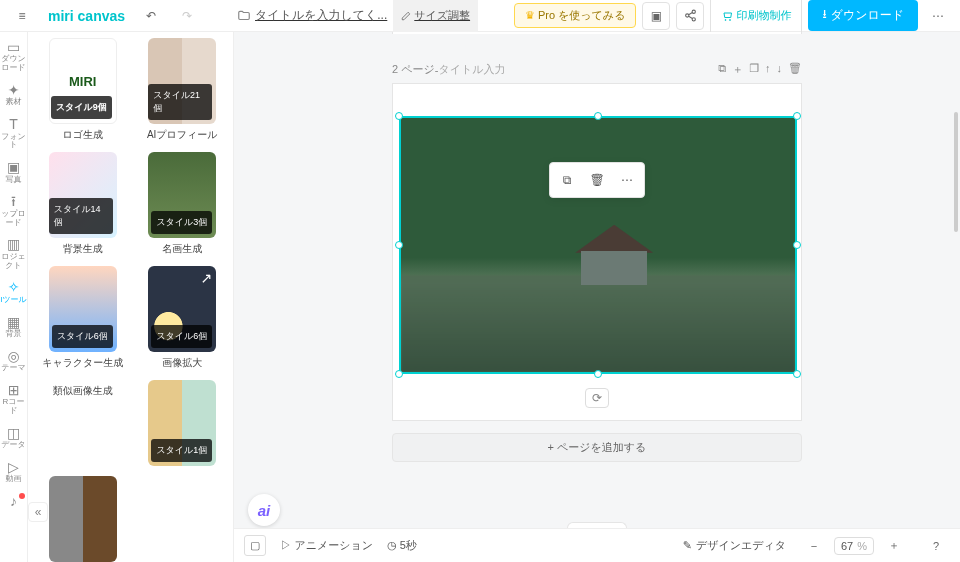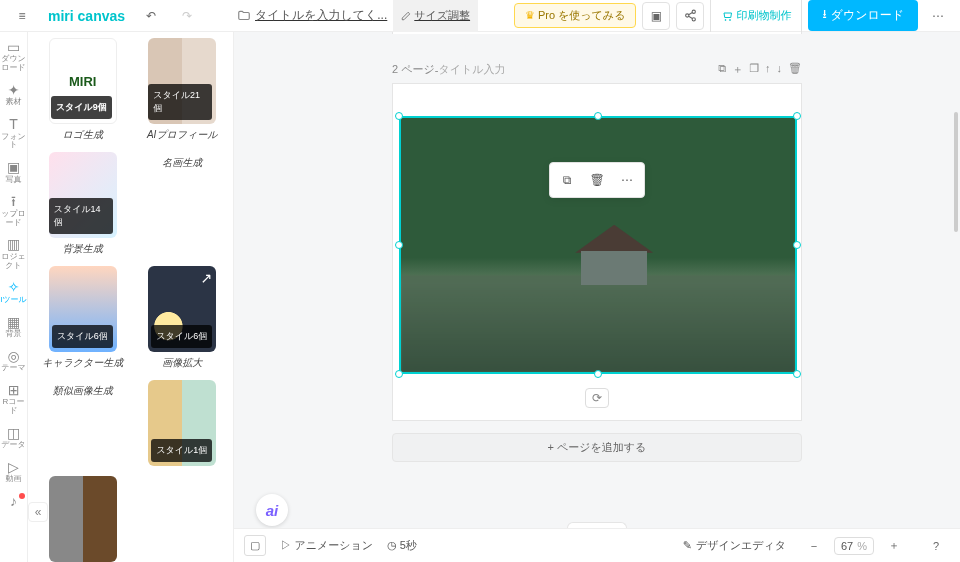--- a/index.html
+++ b/index.html
@@ -17,21 +17,21 @@
 .main { display: flex; height: calc(100% - 32px); }
 .leftnav { width: 28px; background: #fff; border-right: 1px solid #eee; display: flex; flex-direction: column; align-items: center; padding-top: 4px; gap: 2px; }
 .nav-item { width: 28px; display: flex; flex-direction: column; align-items: center; padding: 4px 0; cursor: pointer; color: #888; font-size: 8px; text-align:center; line-height:1.1; position:relative;}
 .nav-item.active { color: #00b8ff; }
 .nav-item.has-dot::after{content:'';position:absolute;top:3px;right:3px;width:6px;height:6px;border-radius:50%;background:#ff4d4d;}
 .panel { width: 206px; background: #fff; border-right: 1px solid #eee; overflow-y: auto; padding: 6px 8px 6px 12px; position:relative;}
 .grid { display: grid; grid-template-columns: 1fr 1fr; gap: 10px 14px; }
 .card { display: flex; flex-direction: column; align-items: center; cursor: pointer; }
 .thumb { width: 68px; height: 86px; border-radius: 6px; position: relative; overflow: hidden; background-size: cover; background-position: center; }
 .badge { position: absolute; bottom: 4px; right: 4px; background: rgba(0,0,0,0.75); color: #fff; font-size: 9px; padding: 5px 5px; border-radius: 3px; }
-.card-label { font-size: 10px; color: #444; margin-top: 4px; text-align: center; font-style: italic; }
+.card-label { font-size: 10px; color: #444; margin-top: 4px; text-align: center; }
 .canvas-area { flex: 1; background: #f5f6f7; position: relative; overflow: auto; display:flex; flex-direction:column;}
 .canvas-scroll{flex:1; display:flex; flex-direction:column; align-items:center; padding:0 0 16px 0;}
 .page-header { width: 410px; display: flex; align-items: center; font-size: 11px; color: #888; margin: 28px 0 6px 0; }
 .page-header .sp { flex: 1; }
 .page-header-icons { display: flex; gap: 6px; color: #888; }
 .page-header-icons span{cursor:pointer;}
 .floating-toolbar { position: absolute; top: 78px; left: 50%; transform: translateX(-50%); background: #fff; border: 1px solid #e2e2e2; border-radius: 4px; box-shadow: 0 2px 8px rgba(0,0,0,.08); display: flex; gap: 4px; padding: 4px; z-index: 5;}
 .ft-btn { width: 26px; height: 26px; display: flex; align-items: center; justify-content: center; cursor: pointer; border-radius: 4px; color:#555;}
 .canvas-page { width: 410px; background: #fff; border: 1px solid #e5e5e5; position: relative; padding: 32px 6px 12px 6px;}
 .sel-wrap{position:relative; width:398px; height:258px; margin:0 auto 14px auto;}
@@ -40,21 +40,21 @@
 .roof{position:absolute;left:0;right:0;top:0;height:28px;background:#4a3c35;clip-path:polygon(50% 0,100% 100%,0 100%);}
 .wall{position:absolute;left:6px;right:6px;top:26px;bottom:0;background:#6b7a74;}
 .reflection{position:absolute;left:0;right:0;top:62%;bottom:0;background:linear-gradient(#516b55,#334a3a);filter:blur(1px);opacity:.8;}
 .handle { width: 8px; height: 8px; background: #fff; border: 1px solid #00d1d1; border-radius: 50%; position: absolute; }
 .h-tl{top:-4px;left:-4px;} .h-tr{top:-4px;right:-4px;} .h-bl{bottom:-4px;left:-4px;} .h-br{bottom:-4px;right:-4px;}
 .h-tc{top:-4px;left:50%;margin-left:-4px;} .h-bc{bottom:-4px;left:50%;margin-left:-4px;}
 .h-lc{left:-4px;top:50%;margin-top:-4px;} .h-rc{right:-4px;top:50%;margin-top:-4px;}
 .rotate-btn{display:flex;justify-content:center;margin-top:4px;}
 .rotate-btn span{color:#888;border:1px solid #ddd;border-radius:4px;padding:2px 6px;cursor:pointer;}
 .add-page{width:410px;background:#f0f1f2;border:1px solid #e5e5e5;border-radius:4px;text-align:center;color:#666;font-size:11px;padding:6px 0;margin-top:12px;cursor:pointer;}
-.ai-pill{position:absolute;bottom:36px;left:22px;width:32px;height:32px;border-radius:50%;background:#fff;color:#7b61ff;font-style:italic;font-weight:700;font-size:15px;display:flex;align-items:center;justify-content:center;box-shadow:0 1px 4px rgba(0,0,0,.15);cursor:pointer;}
+.ai-pill{position:absolute;bottom:36px;left:14px;width:32px;height:32px;border-radius:50%;background:#fff;color:#7b61ff;font-style:italic;font-weight:700;font-size:15px;display:flex;align-items:center;justify-content:center;box-shadow:0 1px 4px rgba(0,0,0,.15);cursor:pointer;}
 .bottombar{position:absolute;bottom:0;left:0;right:0;height:34px;background:#fff;border-top:1px solid #eee;display:flex;align-items:center;padding:0 10px;gap:14px;font-size:11px;color:#555;}
 .bottombar .sp{flex:1;}
 .zoom{display:flex;align-items:center;gap:6px;}
 .zoom-box{border:1px solid #ddd;border-radius:4px;padding:2px 6px;display:flex;gap:4px;align-items:center;}
 .collapse{position:absolute;left:0;bottom:40px;width:20px;height:20px;display:flex;align-items:center;justify-content:center;border:1px solid #eee;border-radius:4px;background:#fff;cursor:pointer;color:#888;}
 .design-editor{display:flex;align-items:center;gap:4px;cursor:pointer;}
 .scrollbar-v{position:absolute;right:2px;top:0;bottom:34px;width:6px;background:transparent;}
 .scrollbar-v::after{content:'';position:absolute;right:0;top:80px;width:4px;height:120px;border-radius:3px;background:#ccc;}
 .panel::-webkit-scrollbar{width:6px;}
 .panel::-webkit-scrollbar-thumb{background:#ddd;border-radius:3px;}
@@ -199,20 +199,23 @@
           </div>
           <div class="card-label">AIプロフィール</div>
         </div>
         <div class="card">
           <div class="thumb t-bg">
             <div class="badge">スタイル14個</div>
           </div>
           <div class="card-label">背景生成</div>
         </div>
         <div class="card">
+          <div class="thumb t-paint">
+            <div class="badge">スタイル3個</div>
+          </div>
           <div class="card-label">名画生成</div>
         </div>
         <div class="card">
           <div class="thumb t-char">
             <div class="badge">スタイル6個</div>
           </div>
           <div class="card-label">キャラクター生成</div>
         </div>
         <div class="card">
           <div class="thumb t-expand">

